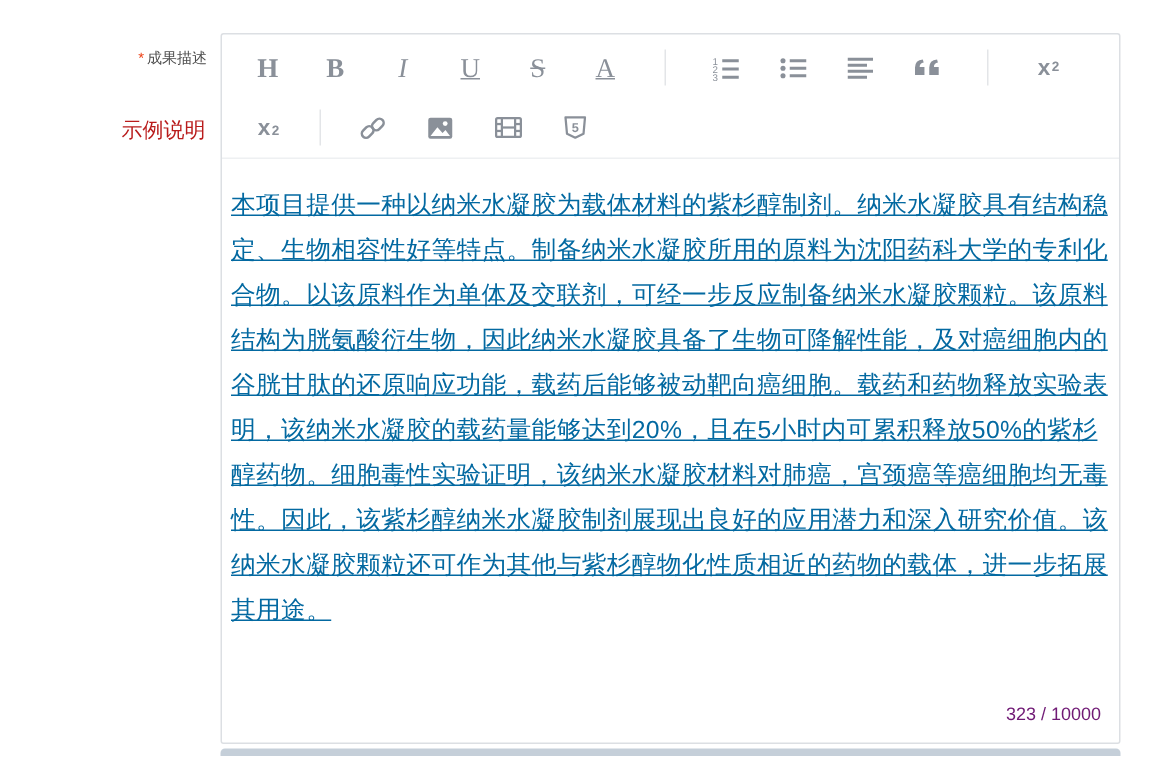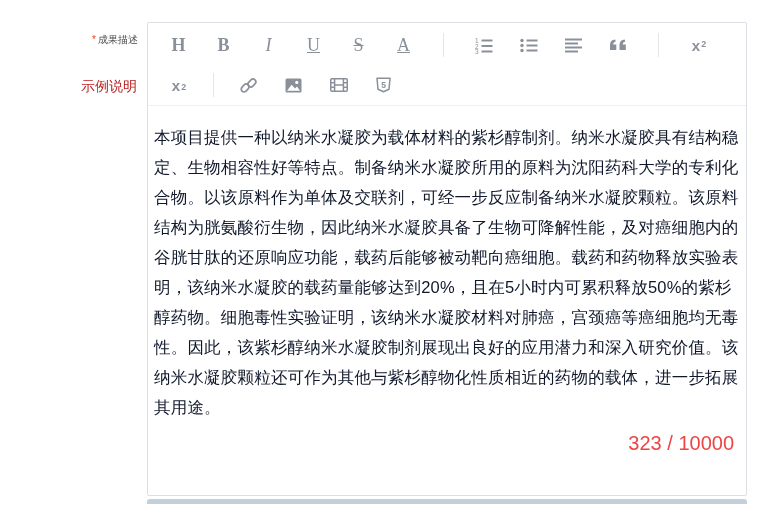--- a/index.html
+++ b/index.html
@@ -49,26 +49,26 @@
   .script-btn sup { font-size:9px; position:relative; top:-1px; left:1px; }
   .script-btn sub { font-size:9px; position:relative; bottom:-2px; left:1px; }
   .tb-btn svg { display:block; }
 
   
   .content {
     padding:16px 6px 0 6px; cursor:text;
     height:340px; overflow:hidden;
   }
   .content p {
-    margin:0; font-size:16.5px; line-height:30px; color:#0f172a;
-    letter-spacing:0.2px; word-break:break-all;
+    margin:0; font-size:16.5px; line-height:30px; color:#0369a1;
+    letter-spacing:0.2px; word-break:break-all;text-decoration:underline;
   }
   .char-counter {
-    position:absolute; right:12px; bottom:40px;
-    font-size:20px; color:#ef4444;
+    position:absolute; right:12px; bottom:12px;
+    font-size:12px; color:#701a75;
   }
 
   
   .next-field-edge {
     position:absolute; left:147px; top:499px; width:600px; height:5px;
     background:#c5cfd9; border-radius:3px 3px 0 0;
   }
 </style>
 </head>
 <body>

